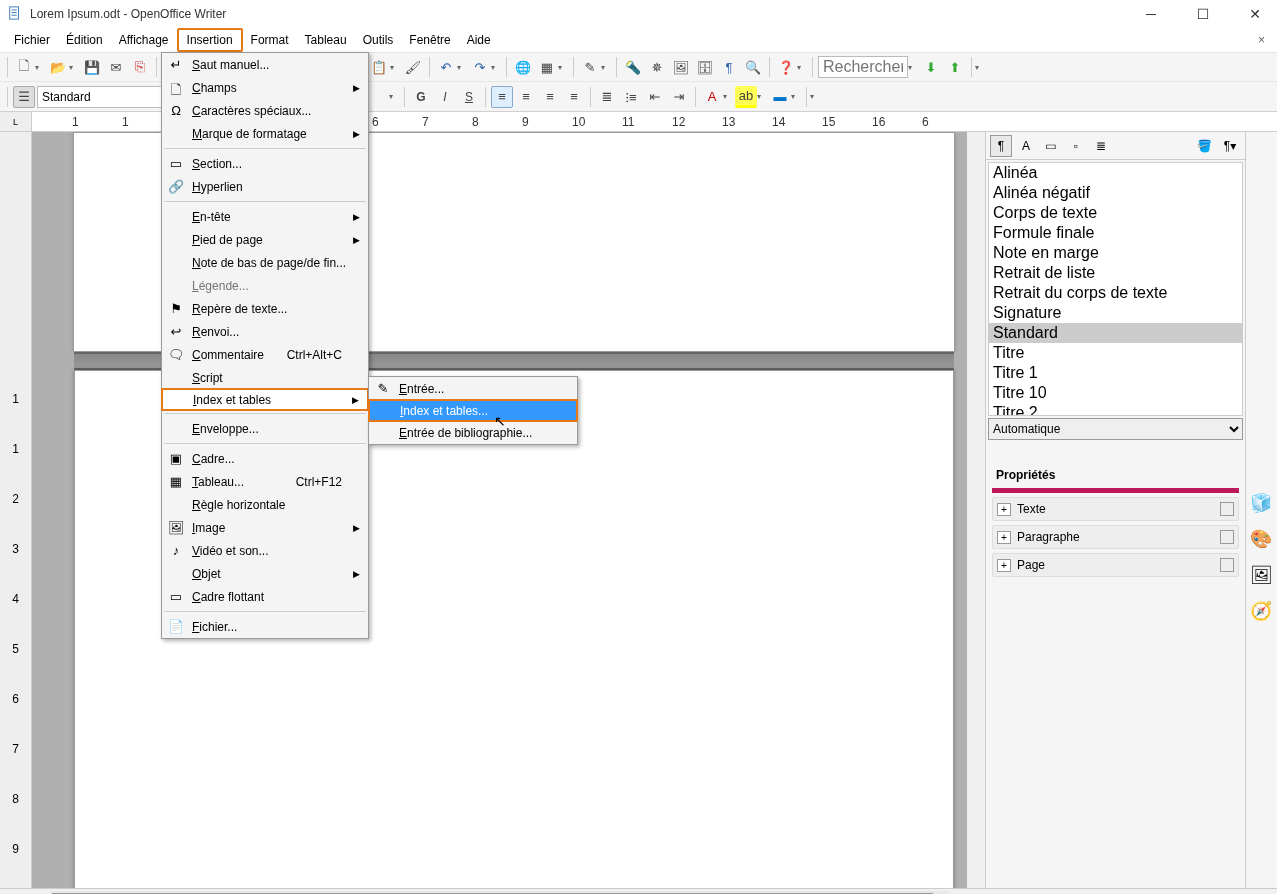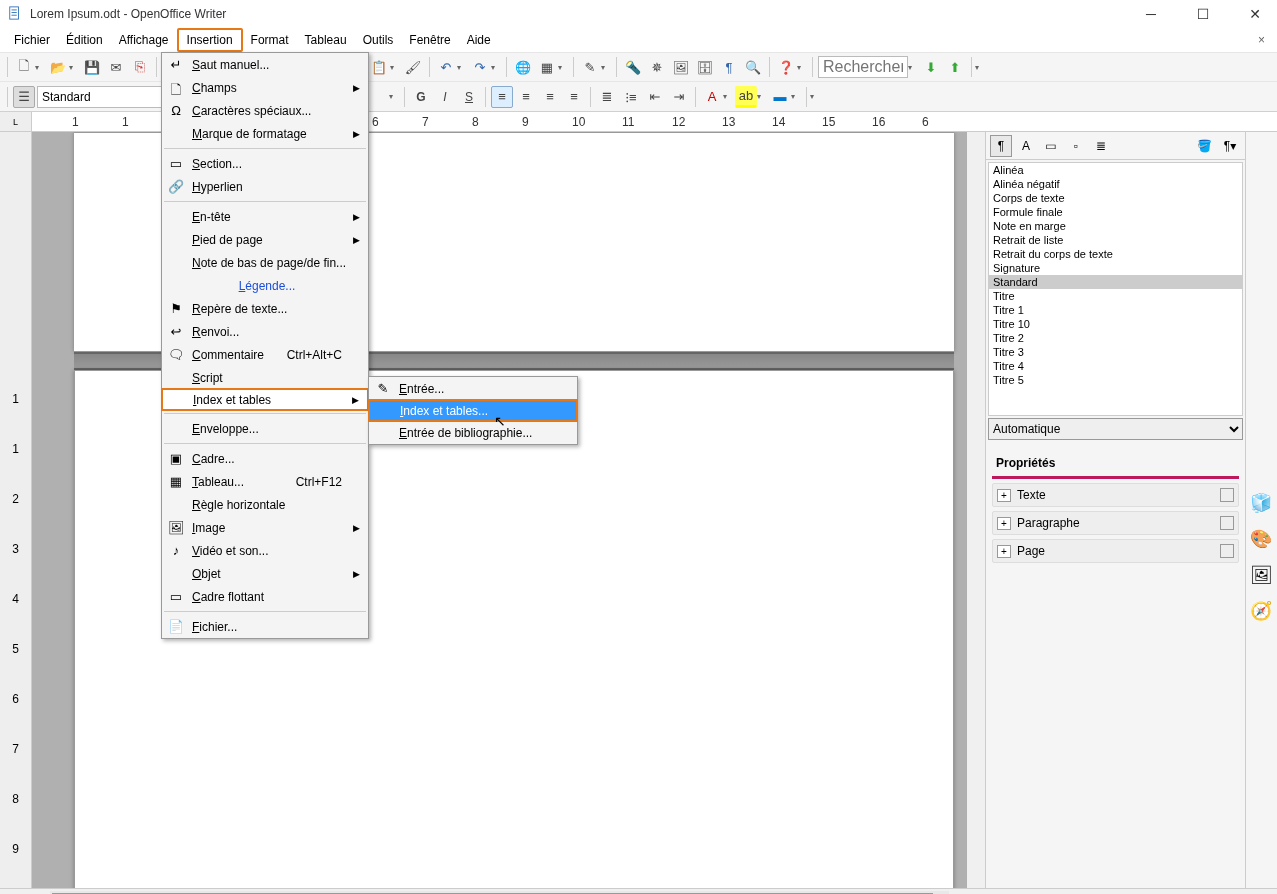--- a/index.html
+++ b/index.html
@@ -44,47 +44,47 @@
 .page1 { width: 880px; height: 220px; margin-top: 0; border-top: 1px solid #999; border-bottom: 1px solid #999; margin-left: 42px; }
 .gap { height: 18px; background: linear-gradient(#888,#999); margin-left:42px; width:880px; border-top:2px solid #666; border-bottom:2px solid #666;}
 .page2 { width: 880px; height: 600px; margin-left: 42px; border:1px solid #999;}
 
 
 .sidepanel { width: 260px; background: #f5f5f5; border-left: 1px solid #ccc; display: flex; flex-direction: column; }
 .sp-toolbar { height: 28px; border-bottom: 1px solid #ccc; display: flex; align-items: center; padding: 0 4px; gap: 3px; }
 .spbtn { width: 22px; height: 22px; display:flex;align-items:center;justify-content:center; font-size:12px; border:1px solid transparent;}
 .spbtn.active { border:1px solid #999; background:#e8e8e8;}
 .stylelist { flex: 0 0 254px; background: #fff; border: 1px solid #ccc; margin: 2px; overflow-y: auto; }
-.stylelist .sitem { padding: 1px 4px; font-size: 11px; }
+.stylelist .sitem { padding: 1px 4px; font-size: 16px; }
 .stylelist .sitem.sel { background: #ccc; }
-.autobox { margin: 0 2px 4px; }
+.autobox { margin: 0 2px 16px; }
 .autobox select { width: 100%; height: 22px; border: 1px solid #999; }
 .props { padding: 6px; }
-.props-title { font-weight: bold; padding: 6px 4px; border-bottom: 3px solid #be185d; }
+.props-title { font-weight: bold; padding: 6px 4px; border-bottom: 5px solid #be185d; }
 .prop-sec { display:flex; align-items:center; padding: 4px; border: 1px solid #ddd; background:#eee; margin-top:4px; border-radius:2px;}
 .prop-sec .pm { width:14px; font-size:10px; border:1px solid #999; text-align:center; margin-right:6px; background:#fff;}
 .prop-sec .box { margin-left:auto; width:14px;height:14px; border:1px solid #999;}
 
 
 .iconstrip { width: 32px; background: #f5f5f5; border-left: 1px solid #ccc; display:flex; flex-direction:column; align-items:center; gap:12px; padding-top:360px;}
 .iconstrip .isicon { width:24px;height:24px; font-size:18px; text-align:center;}
 
 
 .hscroll { height: 18px; background: #f0f0f0; border-top: 1px solid #ccc; display:flex; align-items:center;}
 .hscroll .harrow { width:18px; text-align:center; font-size:10px;}
 .hscroll .htrack { flex:1; background:#e8e8e8; height:14px; position:relative;}
 .hscroll .hthumb { position:absolute; left:2px; width:98%; height:10px; top:2px; background:#ccc; border:1px solid #999;}
 .vscroll { width:18px; background:#f0f0f0; position:absolute; right:0; top:0; bottom:0;}
 
 
 .menu { position: absolute; background: #f4f4f4; border: 1px solid #999; box-shadow: 2px 2px 4px rgba(0,0,0,.3); z-index: 100; }
 .menu .mi { height: 23px; display: flex; align-items: center; padding: 0 26px 0 30px; position: relative; white-space: nowrap; }
 .menu .mi .micon { position: absolute; left: 6px; width: 16px; height: 16px; font-size: 13px; text-align:center;}
 .menu .mi .arrow { position: absolute; right: 8px; font-size: 9px; }
-.menu .mi.dis { color: #1d4ed8; justify-content: center; }
+.menu .mi.dis { color: #737373; }
 .menu .mi .kb { position:absolute; right:26px; font-size:12px;}
 .menu .sep { height: 1px; background: #ccc; margin: 3px 2px; }
 .menu .mi.hi-orange { border: 2px solid #e67817; margin: -1px; background:#fff; }
 .menu .mi.hi-blue { background: #3399ff; color: #fff; border: 2px solid #e67817; margin:-1px; }
 .menu .mi u { text-decoration: underline; }
 
 .submenu { left: 368px; top: 376px; width: 210px; }
 .mainmenu { left: 161px; top: 52px; width: 208px; }
 
 .cursor { position:absolute; left:494px; top:413px; font-size:14px; color:#000; z-index:200; pointer-events:none;}

